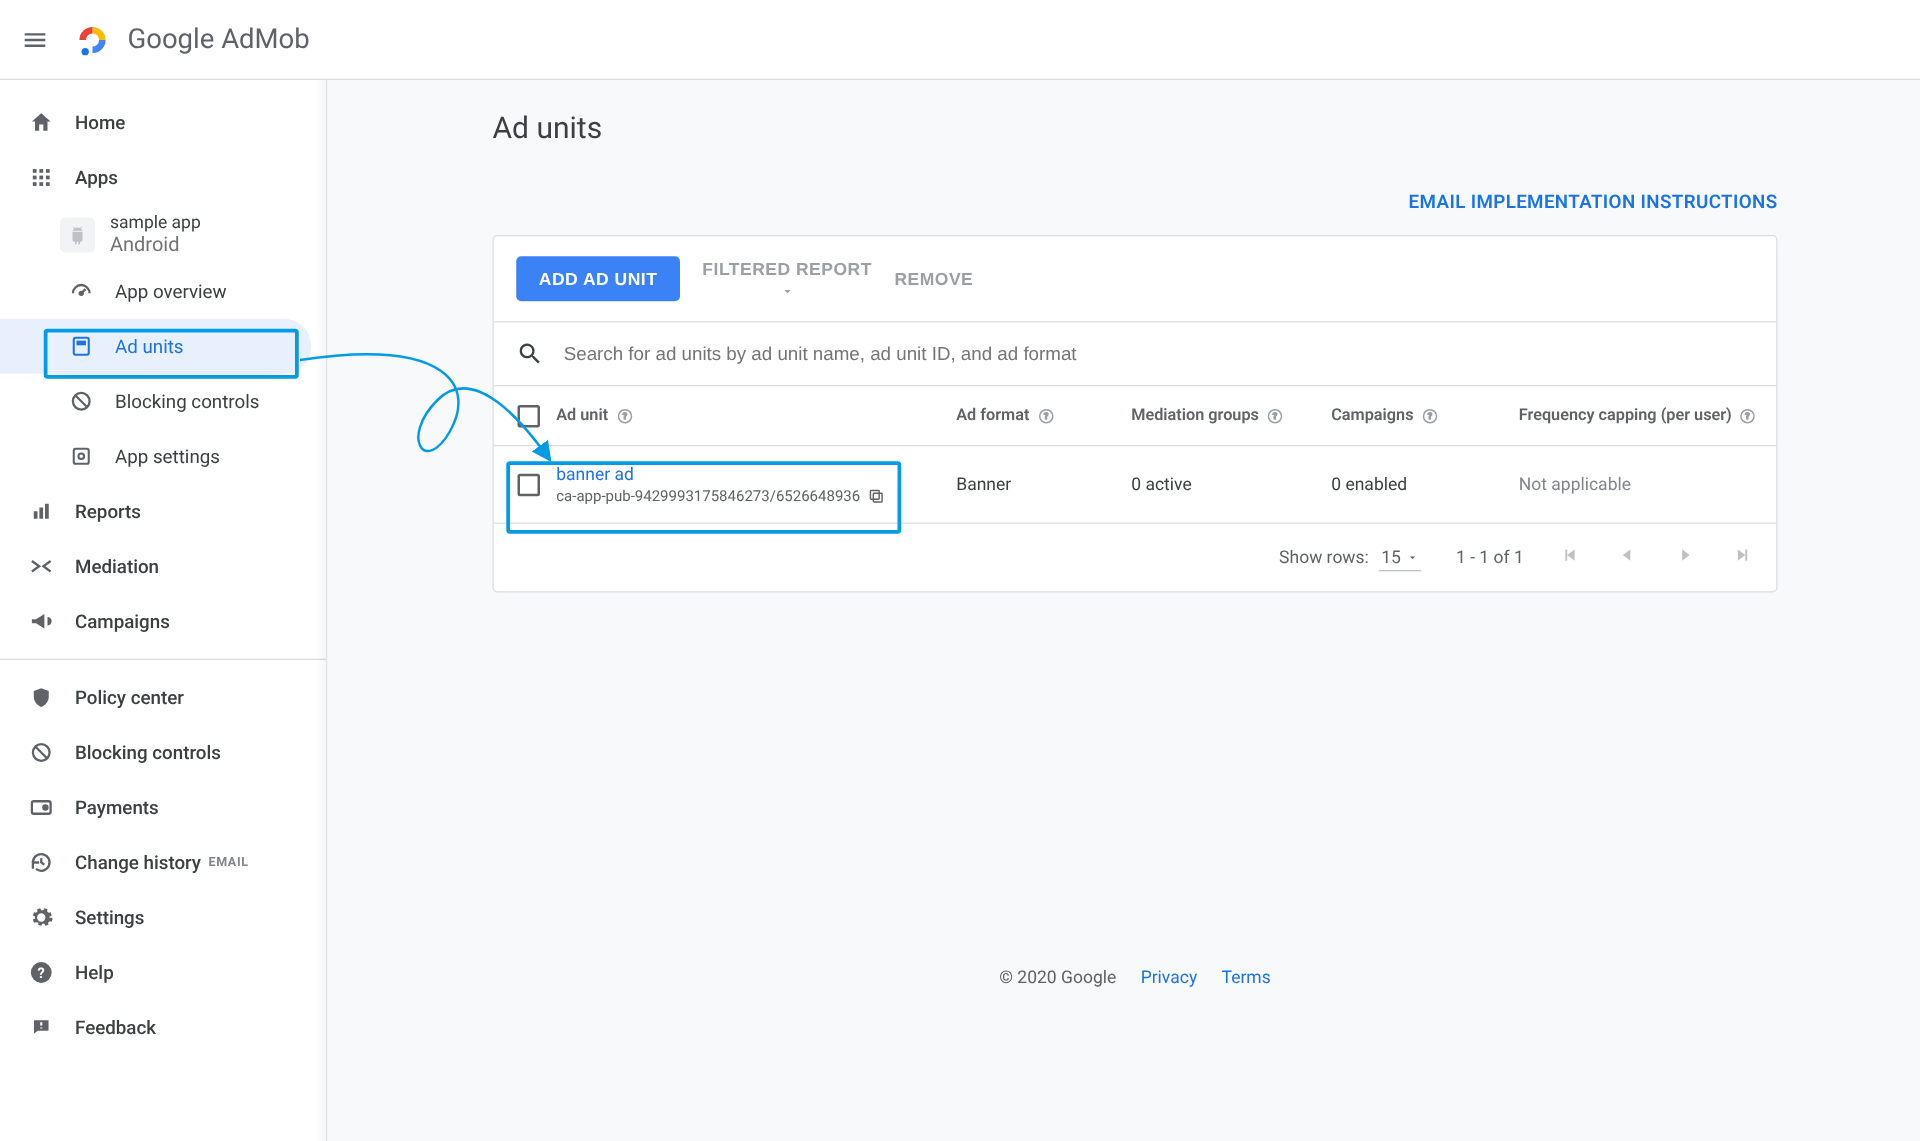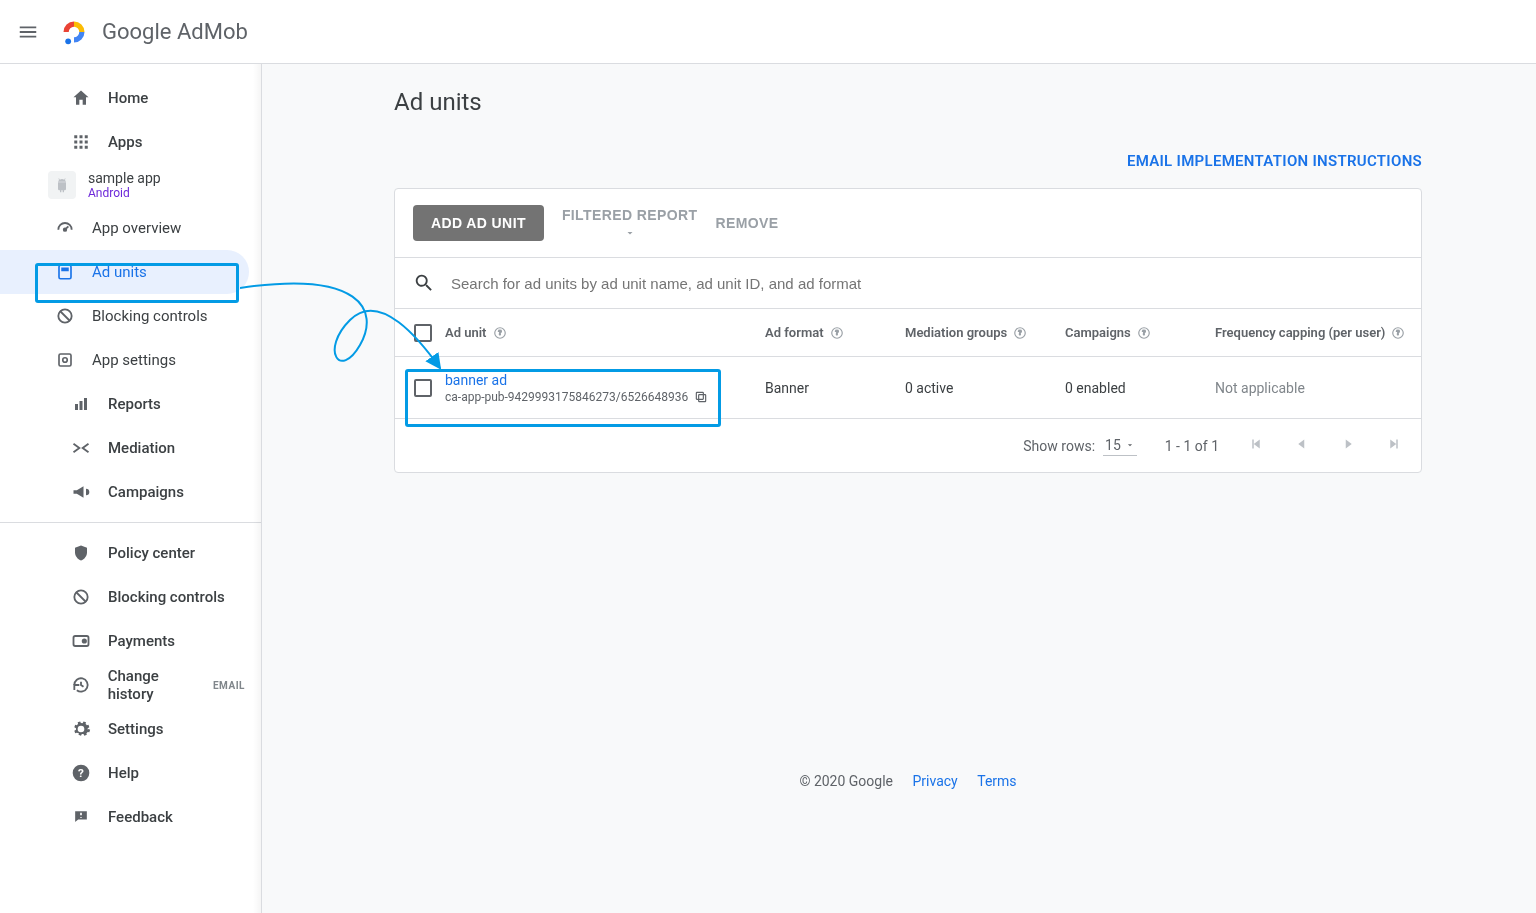--- a/index.html
+++ b/index.html
@@ -13,41 +13,41 @@
 .logo-text { font-size: 22px; color: #5f6368; font-weight: 400; }
 .logo-text .g { color: #5f6368; }
 
 
 .body-wrap { display: flex; height: calc(100% - 64px); }
 .sidebar { width: 262px; border-right: 1px solid #dadce0; background: #fff; overflow-y: auto; padding-top: 12px; position: relative; }
 .sidebar-scroll-edge { position: absolute; top: 0; right: 0; width: 8px; height: 100%; background: linear-gradient(to right, rgba(0,0,0,0), rgba(0,0,0,0.04)); }
 .content { flex: 1; background: #f8f9fa; overflow-y: auto; padding: 24px 114px 24px 132px; position: relative; }
 
 
-.nav-item { height: 44px; display: flex; align-items: center; padding: 0 16px 0 22px; cursor: pointer; font-size: 15px; color: #3c4043; font-weight: 500; margin-left: 48px; }
+.nav-item { height: 44px; display: flex; align-items: center; padding: 0 16px 0 22px; cursor: pointer; font-size: 15px; color: #3c4043; font-weight: 500; }
 .nav-item .ic { width: 22px; height: 22px; margin-right: 16px; display: flex; align-items: center; justify-content: center; color: #5f6368; }
 .sub-list { margin-left: 0; }
 .sub-app { display: flex; align-items: center; padding: 6px 16px 6px 48px; }
 .app-icon { width: 28px; height: 28px; background: #f1f3f4; border-radius: 4px; display: flex; align-items: center; justify-content: center; margin-right: 12px; }
 .app-meta { display: flex; flex-direction: column; }
 .app-name { font-size: 14px; color: #3c4043; }
-.app-platform { font-size: 12px; color: #6d28d9; }
+.app-platform { font-size: 16px; color: #737373; }
 .sub-item { height: 44px; display: flex; align-items: center; padding: 0 16px 0 54px; font-size: 15px; color: #3c4043; cursor: pointer; }
 .sub-item .ic { width: 22px; height: 22px; margin-right: 16px; display: flex; align-items: center; justify-content: center; color: #5f6368; }
 .sub-item.active { background: #e8f0fe; color: #1a73e8; border-top-right-radius: 22px; border-bottom-right-radius: 22px; margin-right: 12px; }
 .sub-item.active .ic { color: #1a73e8; }
 .beta { font-size: 10px; font-weight: 700; color: #80868b; margin-left: 6px; letter-spacing: 0.5px; }
 .divider { height: 1px; background: #dadce0; margin: 8px 0; }
 
 
 .page-title { font-size: 24px; color: #3c4043; font-weight: 400; margin-bottom: 36px; }
 .email-link { text-align: right; margin-bottom: 18px; font-size: 15px; font-weight: 600; color: #1a73e8; letter-spacing: 0.3px; cursor: pointer; }
 .card { background: #fff; border: 1px solid #dadce0; border-radius: 4px; }
 .toolbar { padding: 16px 18px; display: flex; align-items: center; gap: 18px; border-bottom: 1px solid #dadce0; }
-.btn-primary { background: #737373; color: #fff; border: none; padding: 10px 18px; font-size: 14px; font-weight: 600; letter-spacing: 0.4px; border-radius: 4px; cursor: pointer; }
+.btn-primary { background: #3b82f6; color: #fff; border: none; padding: 10px 18px; font-size: 14px; font-weight: 600; letter-spacing: 0.4px; border-radius: 4px; cursor: pointer; }
 .btn-flat { background: none; border: none; color: #9aa0a6; font-size: 14px; font-weight: 600; letter-spacing: 0.4px; cursor: pointer; display: flex; align-items: center; gap: 4px; flex-direction: column; }
 .search-row { padding: 14px 18px; display: flex; align-items: center; gap: 16px; border-bottom: 1px solid #dadce0; }
 .search-row input { border: none; outline: none; font-size: 15px; color: #a21caf; flex: 1; }
 .tbl-head, .tbl-row { display: grid; grid-template-columns: 44px 1fr 140px 160px 150px 200px; align-items: center; padding: 0 6px; }
 .tbl-head { height: 48px; border-bottom: 1px solid #dadce0; font-size: 13px; font-weight: 600; color: #5f6368; }
 .th { display: flex; align-items: center; gap: 6px; }
 .help-ic { color: #9aa0a6; }
 .tbl-row { height: 62px; border-bottom: 1px solid #dadce0; font-size: 14px; color: #3c4043; }
 .chk { width: 18px; height: 18px; border: 2px solid #5f6368; border-radius: 2px; margin: 0 auto; cursor: pointer; }
 .ad-name { color: #1a73e8; font-size: 14px; }

